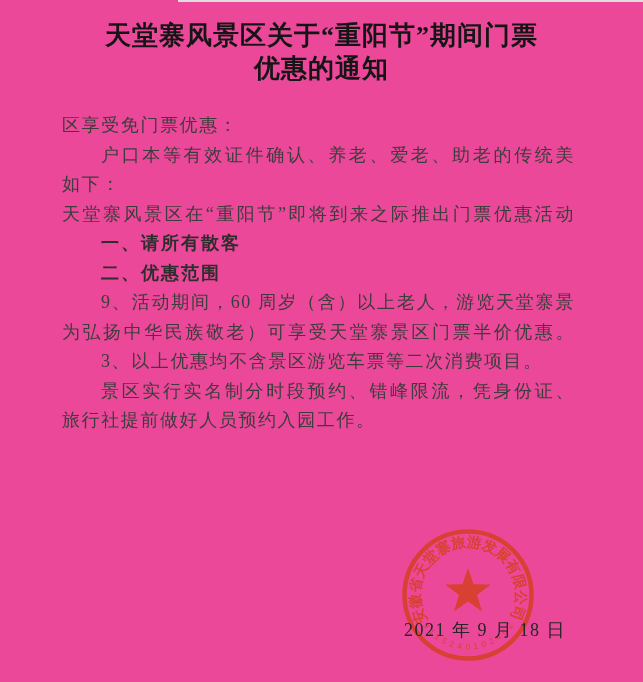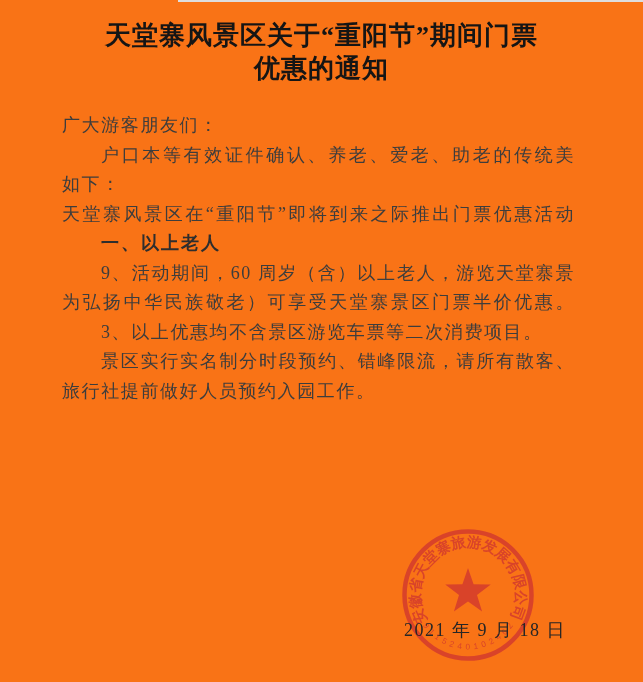--- a/index.html
+++ b/index.html
@@ -1,19 +1,19 @@
 <!DOCTYPE html>
 <html><head>
 <meta charset="utf-8">
 <style>
   html,body { margin:0; padding:0; background:#ffffff; }
   .page {
     position:relative;
     width:643px; height:682px;
-    background:#f97316;
+    background:#ec4899;
     overflow:hidden;
     font-family:"Liberation Serif", serif;
   }
   .scan-artifact {
     position:absolute; top:0; left:178px; width:465px; height:2px;
     background:#dedede;
   }
   .title {
     padding-top:19px;
     text-align:center;
@@ -76,29 +76,30 @@
 <div class="page">
 
   <div class="scan-artifact"></div>
 
   <div class="title">
     <div>天堂寨风景区关于“重阳节”期间门票</div>
     <div>优惠的通知</div>
   </div>
 
   <div class="body-block">
-    <div class="line">广大游客朋友们：</div>
+    <div class="line">区享受免门票优惠：</div>
     <div class="line indent fill">户口本等有效证件确认、养老、爱老、助老的传统美德，</div>
     <div class="line">如下：</div>
     <div class="line fill">天堂寨风景区在“重阳节”即将到来之际推出门票优惠活动</div>
-    <div class="line indent heading">一、以上老人</div>
+    <div class="line indent heading">一、请所有散客</div>
+    <div class="line indent heading">二、优惠范围</div>
     <div class="line indent fill">9、活动期间，60 周岁（含）以上老人，游览天堂寨景</div>
     <div class="line fill">为弘扬中华民族敬老）可享受天堂寨景区门票半价优惠。</div>
     <div class="line indent">3、以上优惠均不含景区游览车票等二次消费项目。</div>
-    <div class="line indent fill">景区实行实名制分时段预约、错峰限流，请所有散客、</div>
+    <div class="line indent fill">景区实行实名制分时段预约、错峰限流，凭身份证、</div>
     <div class="line">旅行社提前做好人员预约入园工作。</div>
   </div>
 
   <div class="seal">
     <svg width="142" height="142" viewBox="0 0 142 142" xmlns="http://www.w3.org/2000/svg">
       <defs>
         <path id="ringPath" d="M 31.7 98.5 A 48 48 0 1 1 110.3 98.5" fill="none"></path>
         <path id="codePath" d="M 23.8 98.25 A 54.5 54.5 0 0 0 118.2 98.25" fill="none"></path>
       </defs>
       <circle cx="71" cy="71" r="63.5" fill="none" stroke="#d7402b" stroke-width="4.5"></circle>

